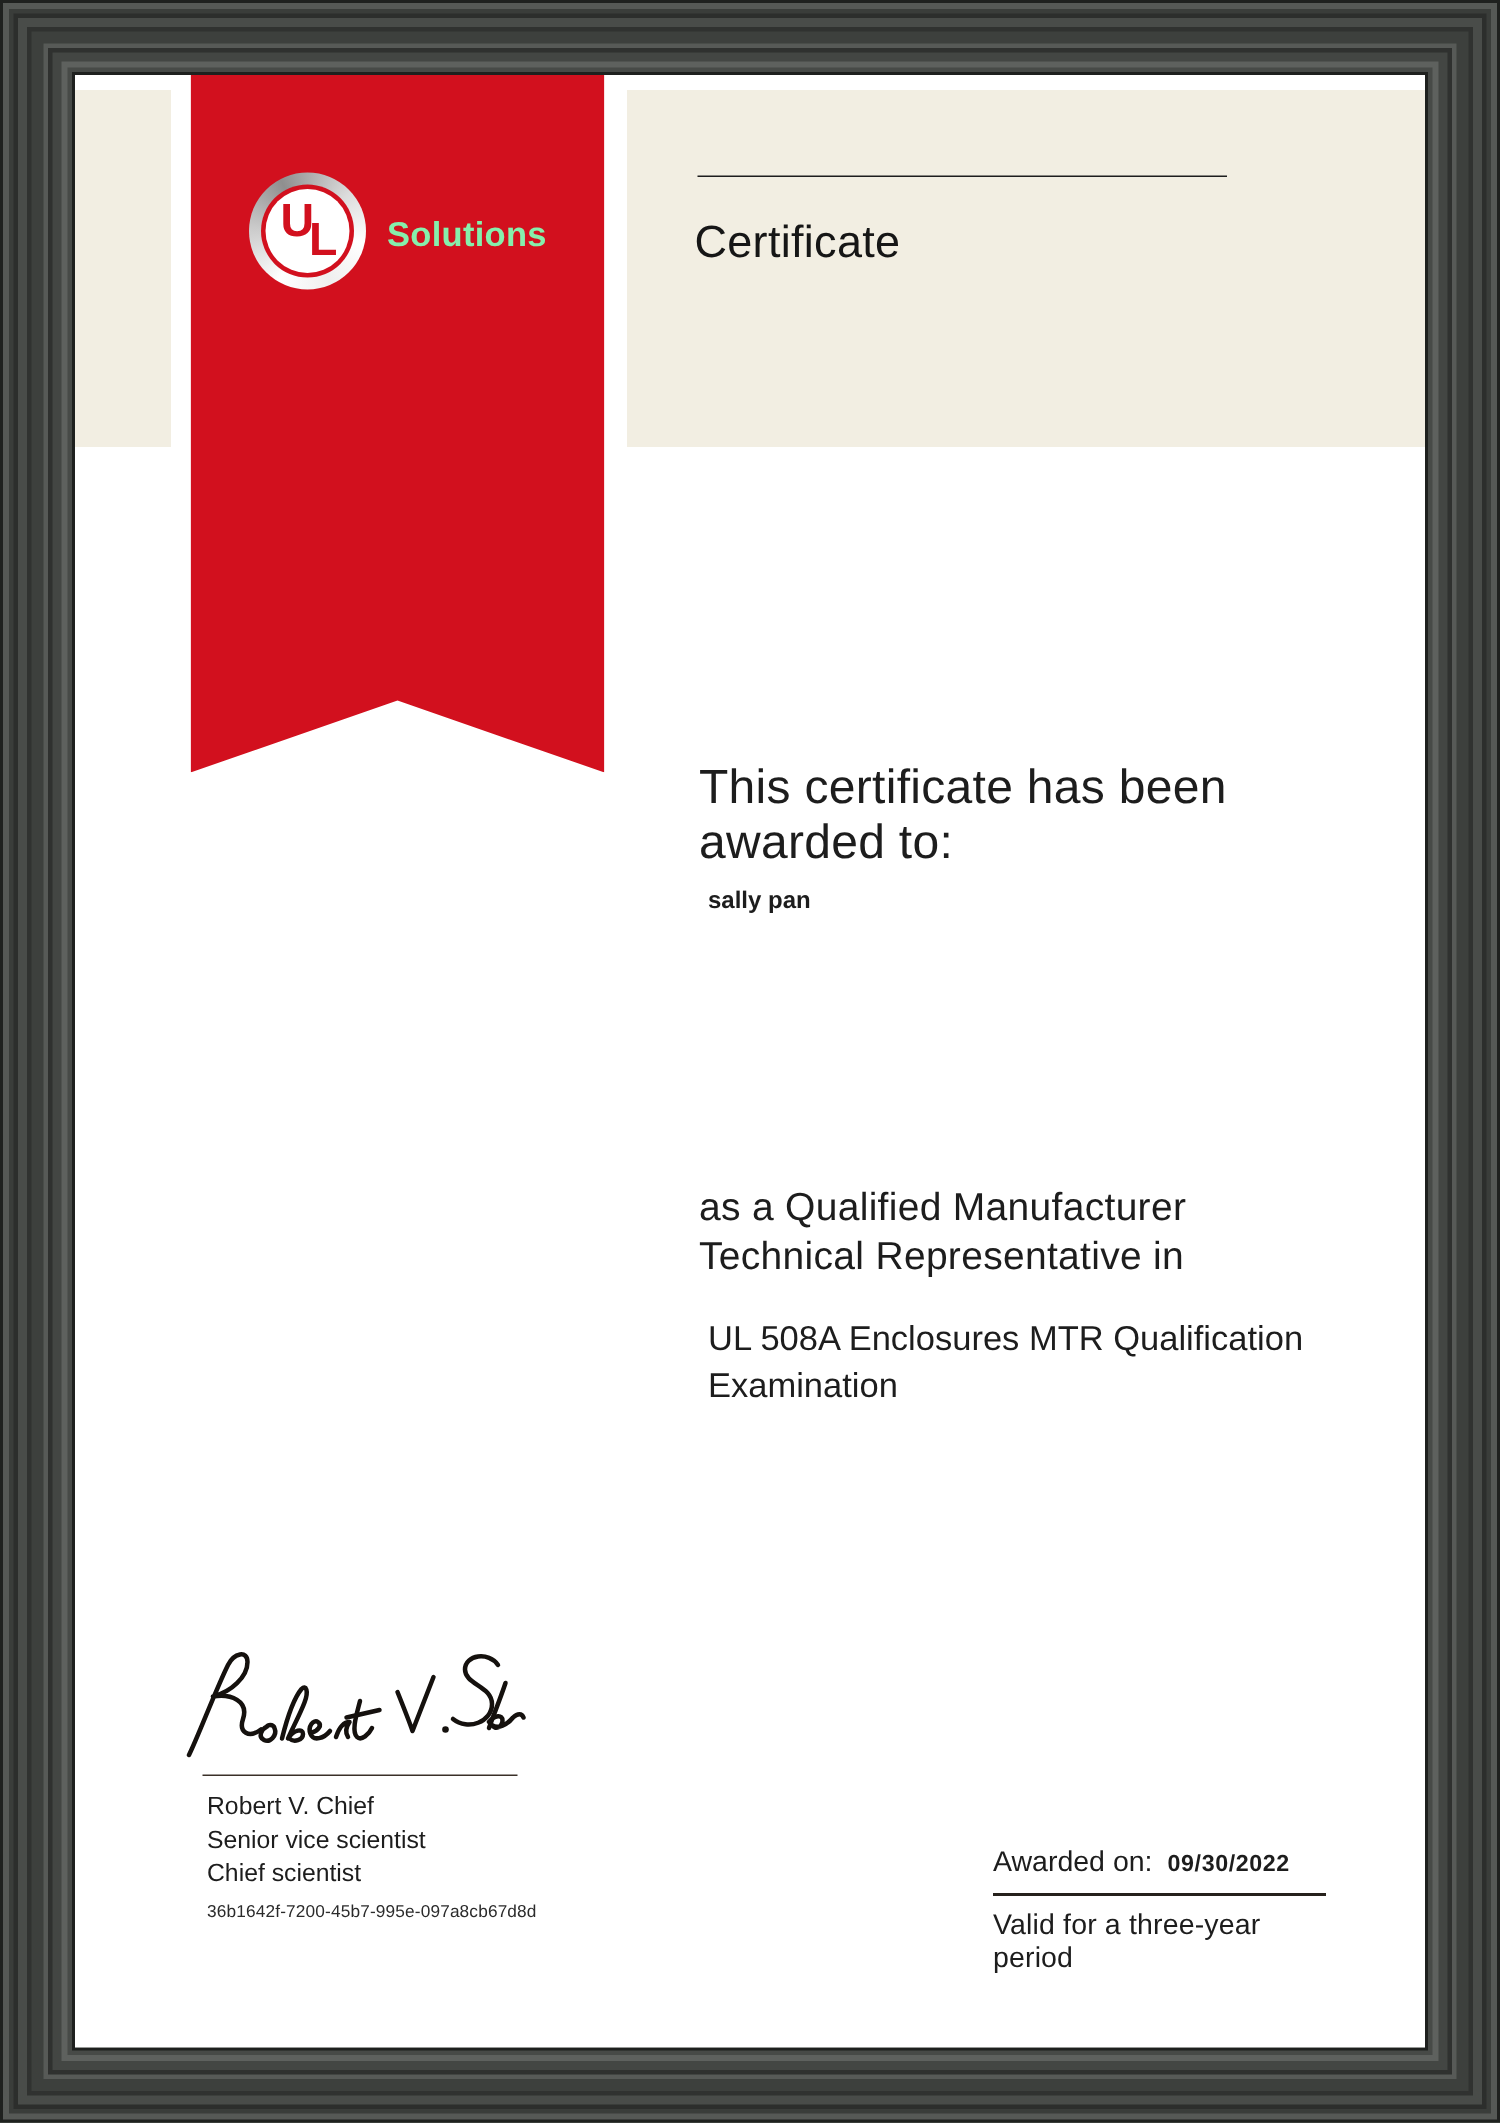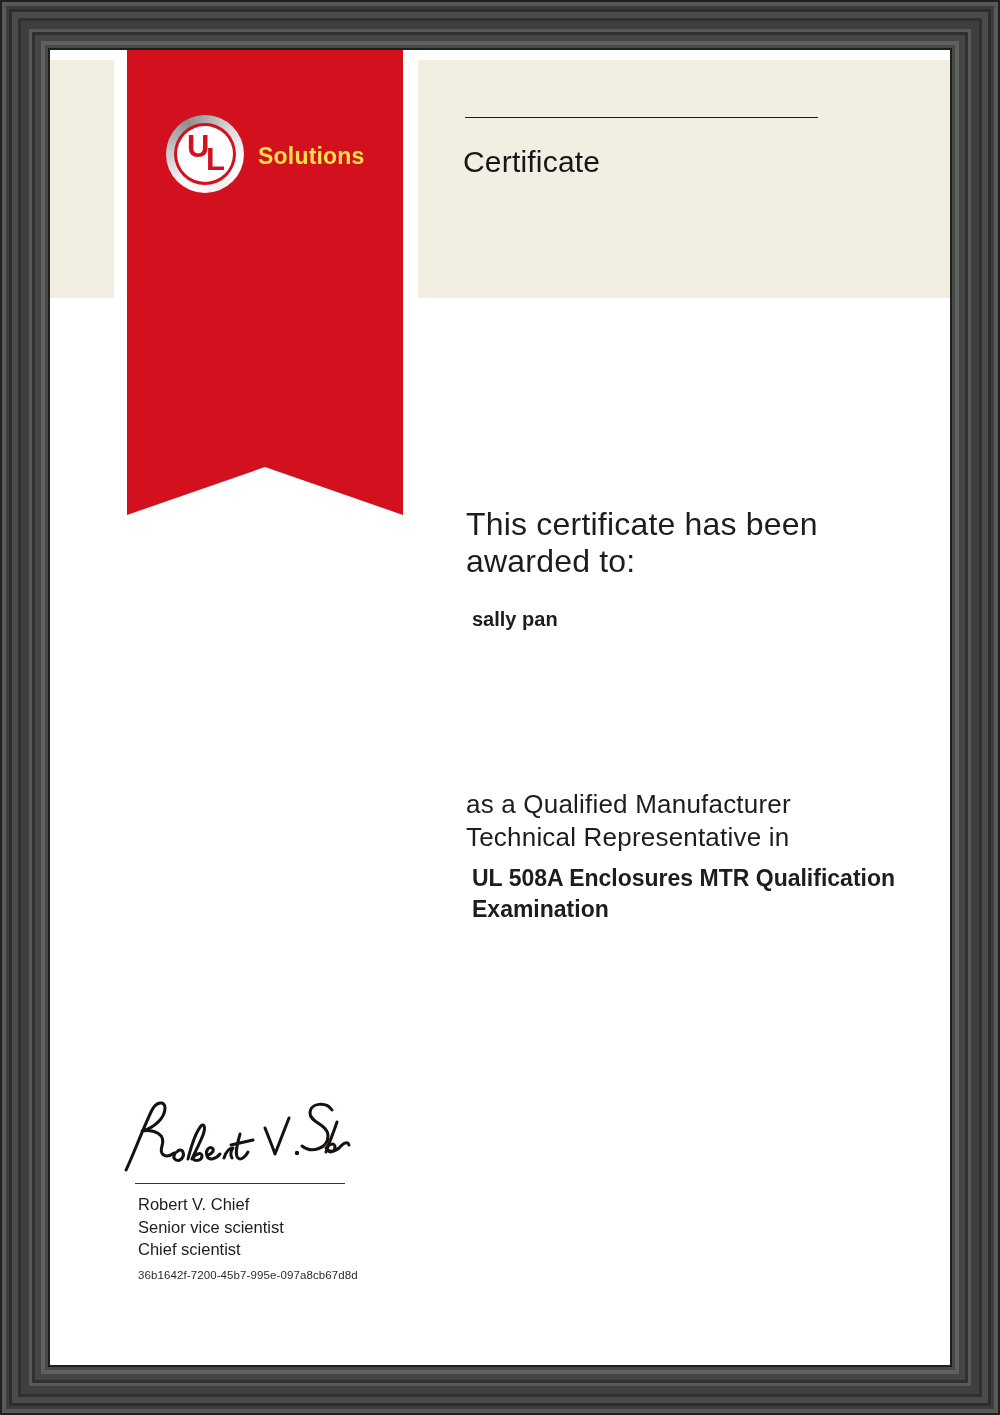--- a/index.html
+++ b/index.html
@@ -61,43 +61,43 @@
   .logo-gap{position:absolute;inset:8px;border-radius:50%;background:#d2101e;}
   .logo-disc{position:absolute;inset:3px;border-radius:50%;background:#ffffff;overflow:hidden;}
   .ul-u,.ul-l{
     position:absolute;color:#d2101e;font-weight:bold;
     font-size:31px;line-height:31px;
   }
   .ul-u{left:10px;top:5px;}
   .ul-l{left:29px;top:18px;}
   .brand-name{
     position:absolute;left:131px;top:93px;
-    font-size:23px;font-weight:bold;color:#fde047;letter-spacing:0.2px;
+    font-size:23px;font-weight:bold;color:#86efac;letter-spacing:0.2px;
   }
   
   .title-rule{
     position:absolute;left:415px;top:67px;
     width:353px;height:0;
     border-top:1.5px solid #1d1d1d;
   }
   .title{
     position:absolute;left:413px;top:82px;
     font-size:30px;line-height:59px;
     font-weight:500;color:#161616;letter-spacing:0.2px;
   }
   
   .awardee{position:absolute;left:416px;top:456px;}
   .awardee .label{font-size:32px;letter-spacing:0.2px;}
-  .awardee .name{font-size:20px;font-weight:bold;margin-top:28px;padding-left:6px;}
+  .awardee .name{font-size:16px;font-weight:bold;margin-top:12px;padding-left:6px;}
   
   .qual{position:absolute;left:416px;top:738px;width:460px;}
   .qual .intro{font-size:26px;line-height:33px;letter-spacing:0.2px;}
   .qual .name{
-    font-size:23px;line-height:31px;font-weight:bold;
-    margin-top:9px;padding-left:6px;width:450px;
+    font-size:23px;line-height:31px;font-weight:normal;
+    margin-top:23px;padding-left:6px;width:450px;
   }
   
   .sig-svg{position:absolute;left:72px;top:1046px;}
   .sig-line{
     position:absolute;left:85px;top:1133px;
     width:210px;height:0;border-top:1.5px solid #3a3028;
   }
   .signatory{
     position:absolute;left:88px;top:1143px;
     font-size:16.5px;line-height:22.5px;
@@ -172,15 +172,22 @@
     <div class="sig-line"></div>
 
     <div class="signatory">
       <div>Robert V. Chief</div>
       <div>Senior vice scientist</div>
       <div>Chief scientist</div>
     </div>
 
     <div class="cert-id">36b1642f-7200-45b7-995e-097a8cb67d8d</div>
 
+    <div class="award-block">
+      <div class="award-row">
+        <span class="award-label">Awarded on:</span>
+        <span class="award-date">09/30/2022</span>
+      </div>
+      <div class="valid">Valid for a three-year period</div>
+    </div>
 
   </div>
 </div>
 
 </body></html>

